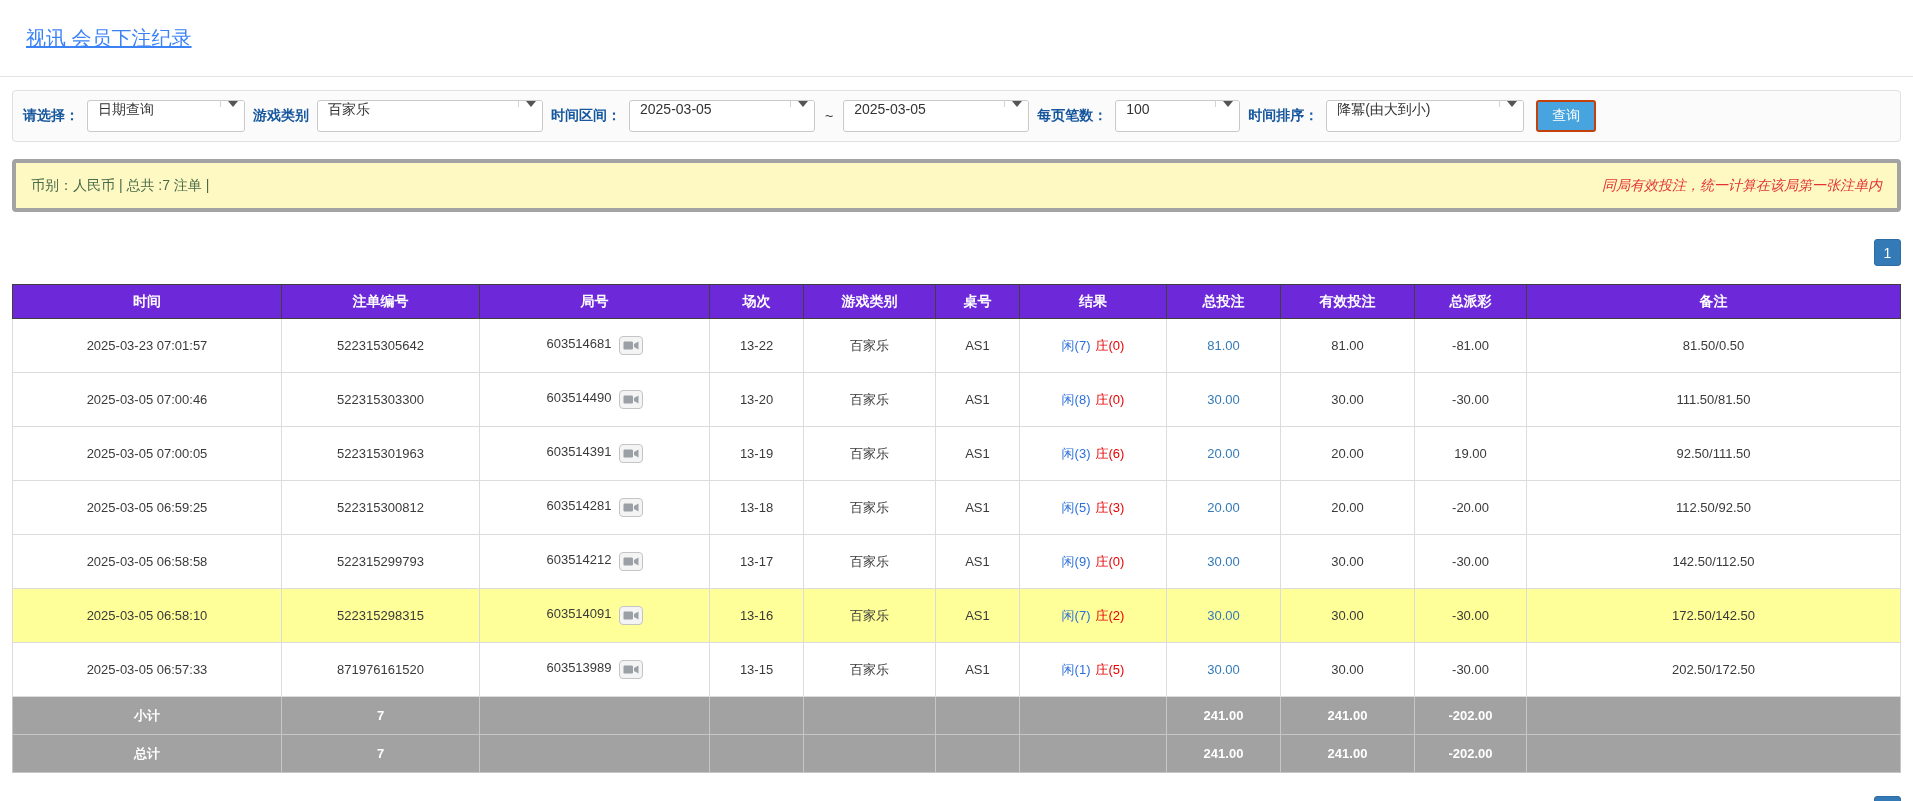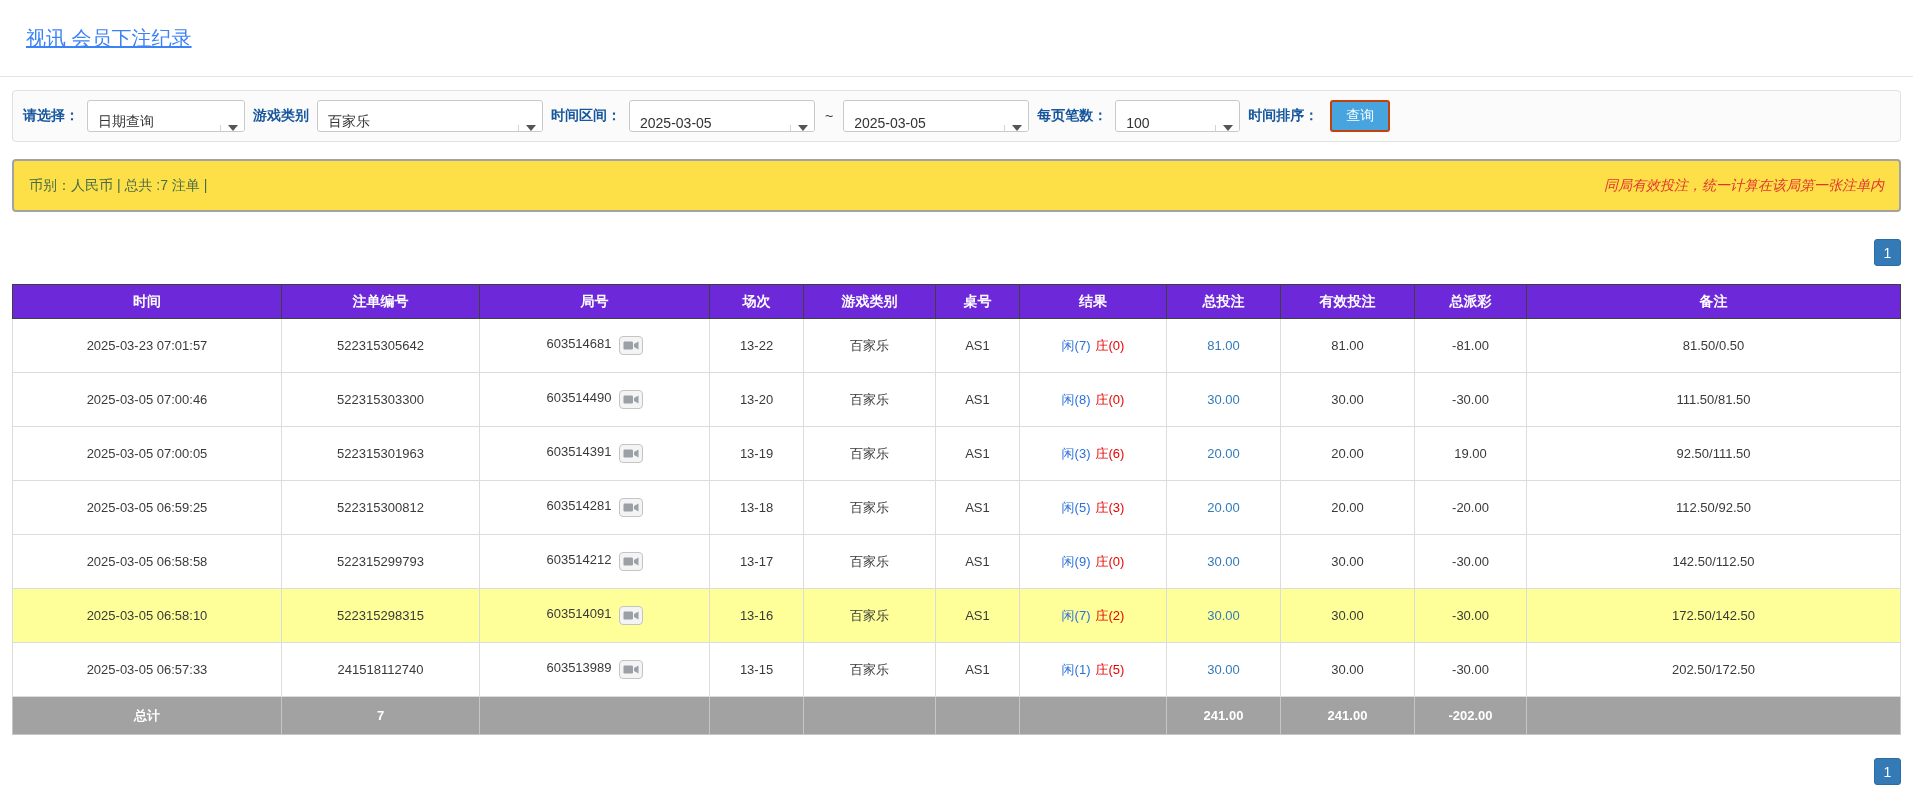--- a/index.html
+++ b/index.html
@@ -32,21 +32,21 @@
     gap: 8px;
     padding: 0 10px;
     background: #fbfbfb;
     border: 1px solid #e0e0e0;
     border-radius: 4px;
     white-space: nowrap;
   }
   .flabel { color: #15569d; font-weight: 700; font-size: 14px; }
   .combo {
     display: inline-flex;
-    align-items: flex-end;
+    align-items: flex-start;
     height: 32px;
     background: #fff;
     border: 1px solid #c9c9c9;
     border-radius: 3px;
     overflow: hidden;
     cursor: pointer;
   }
   .combo-text {
     flex: 1;
     display: flex;
@@ -91,22 +91,22 @@
   }
 
   
   .alert-bar {
     margin-top: 17px;
     height: 53px;
     display: flex;
     align-items: center;
     justify-content: space-between;
     padding: 0 15px;
-    background: #fde047;
-    border: 2px solid #a3a3a3;
+    background: #fef9c3;
+    border: 4px solid #a3a3a3;
     border-radius: 4px;
     font-size: 14px;
   }
   .alert-left { color: #4a6b4a; }
   .alert-right { color: #e23333; font-style: italic; }
 
   
   .pager-row { display: flex; justify-content: flex-end; }
   .pager-row.top { margin-top: 27px; }
   .pager-row.bottom { margin-top: 23px; padding-bottom: 11px; }
@@ -211,20 +211,26 @@
 
     <span class="flabel">每页笔数：</span>
     <div class="combo w-pp">
       <span class="combo-text">100</span>
       <span class="combo-btn">
           <i class="caret"></i>
         </span>
     </div>
 
     <span class="flabel">时间排序：</span>
+    <div class="combo w-sort">
+      <span class="combo-text">降冪(由大到小)</span>
+      <span class="combo-btn">
+          <i class="caret"></i>
+        </span>
+    </div>
 
     <button class="btn-search">查询</button>
   </div>
 
   <div class="alert-bar">
     <span class="alert-left">币别：人民币 | 总共 :7 注单 |</span>
     <span class="alert-right">同局有效投注，统一计算在该局第一张注单内</span>
   </div>
 
   <div class="pager-row top">
@@ -424,21 +430,21 @@
     </td>
     <td>
       <a class="bet-link">30.00</a>
     </td>
     <td>30.00</td>
     <td class="neg">-30.00</td>
     <td>172.50/142.50</td>
   </tr>
         <tr class="data-row">
     <td>2025-03-05 06:57:33</td>
-    <td>241518112740</td>
+    <td>871976161520</td>
     <td>
       <span class="round-wrap">
         <span>603513989</span>
         <span class="round-icon">
           <svg width="24" height="19" viewBox="0 0 24 19">
             <rect x="0.5" y="0.5" width="23" height="18" rx="3.5" fill="#f4f4f4" stroke="#c4c4c4"></rect>
             <rect x="4.5" y="5.5" width="9.5" height="8" rx="1.2" fill="#9aa0a6"></rect>
             <path d="M15 8 L19.5 5.6 V13.4 L15 11 Z" fill="#9aa0a6"></path>
           </svg>
         </span>
@@ -453,32 +459,45 @@
     <td>
       <a class="bet-link">30.00</a>
     </td>
     <td>30.00</td>
     <td class="neg">-30.00</td>
     <td>202.50/172.50</td>
   </tr>
       </tbody>
     <tfoot>
       <tr>
-        <td>总计</td>
+        <td>小计</td>
         <td>7</td>
         <td></td>
         <td></td>
         <td></td>
         <td></td>
         <td></td>
         <td>241.00</td>
         <td>241.00</td>
         <td class="neg">-202.00</td>
         <td></td>
       </tr>
+      <tr>
+        <td>总计</td>
+        <td>7</td>
+        <td></td>
+        <td></td>
+        <td></td>
+        <td></td>
+        <td></td>
+        <td>241.00</td>
+        <td>241.00</td>
+        <td class="neg">-202.00</td>
+        <td></td>
+      </tr>
     </tfoot>
   </table>
 
   <div class="pager-row bottom">
     <button class="page-btn">1</button>
   </div>
 
 </div>
 
 </body></html>

